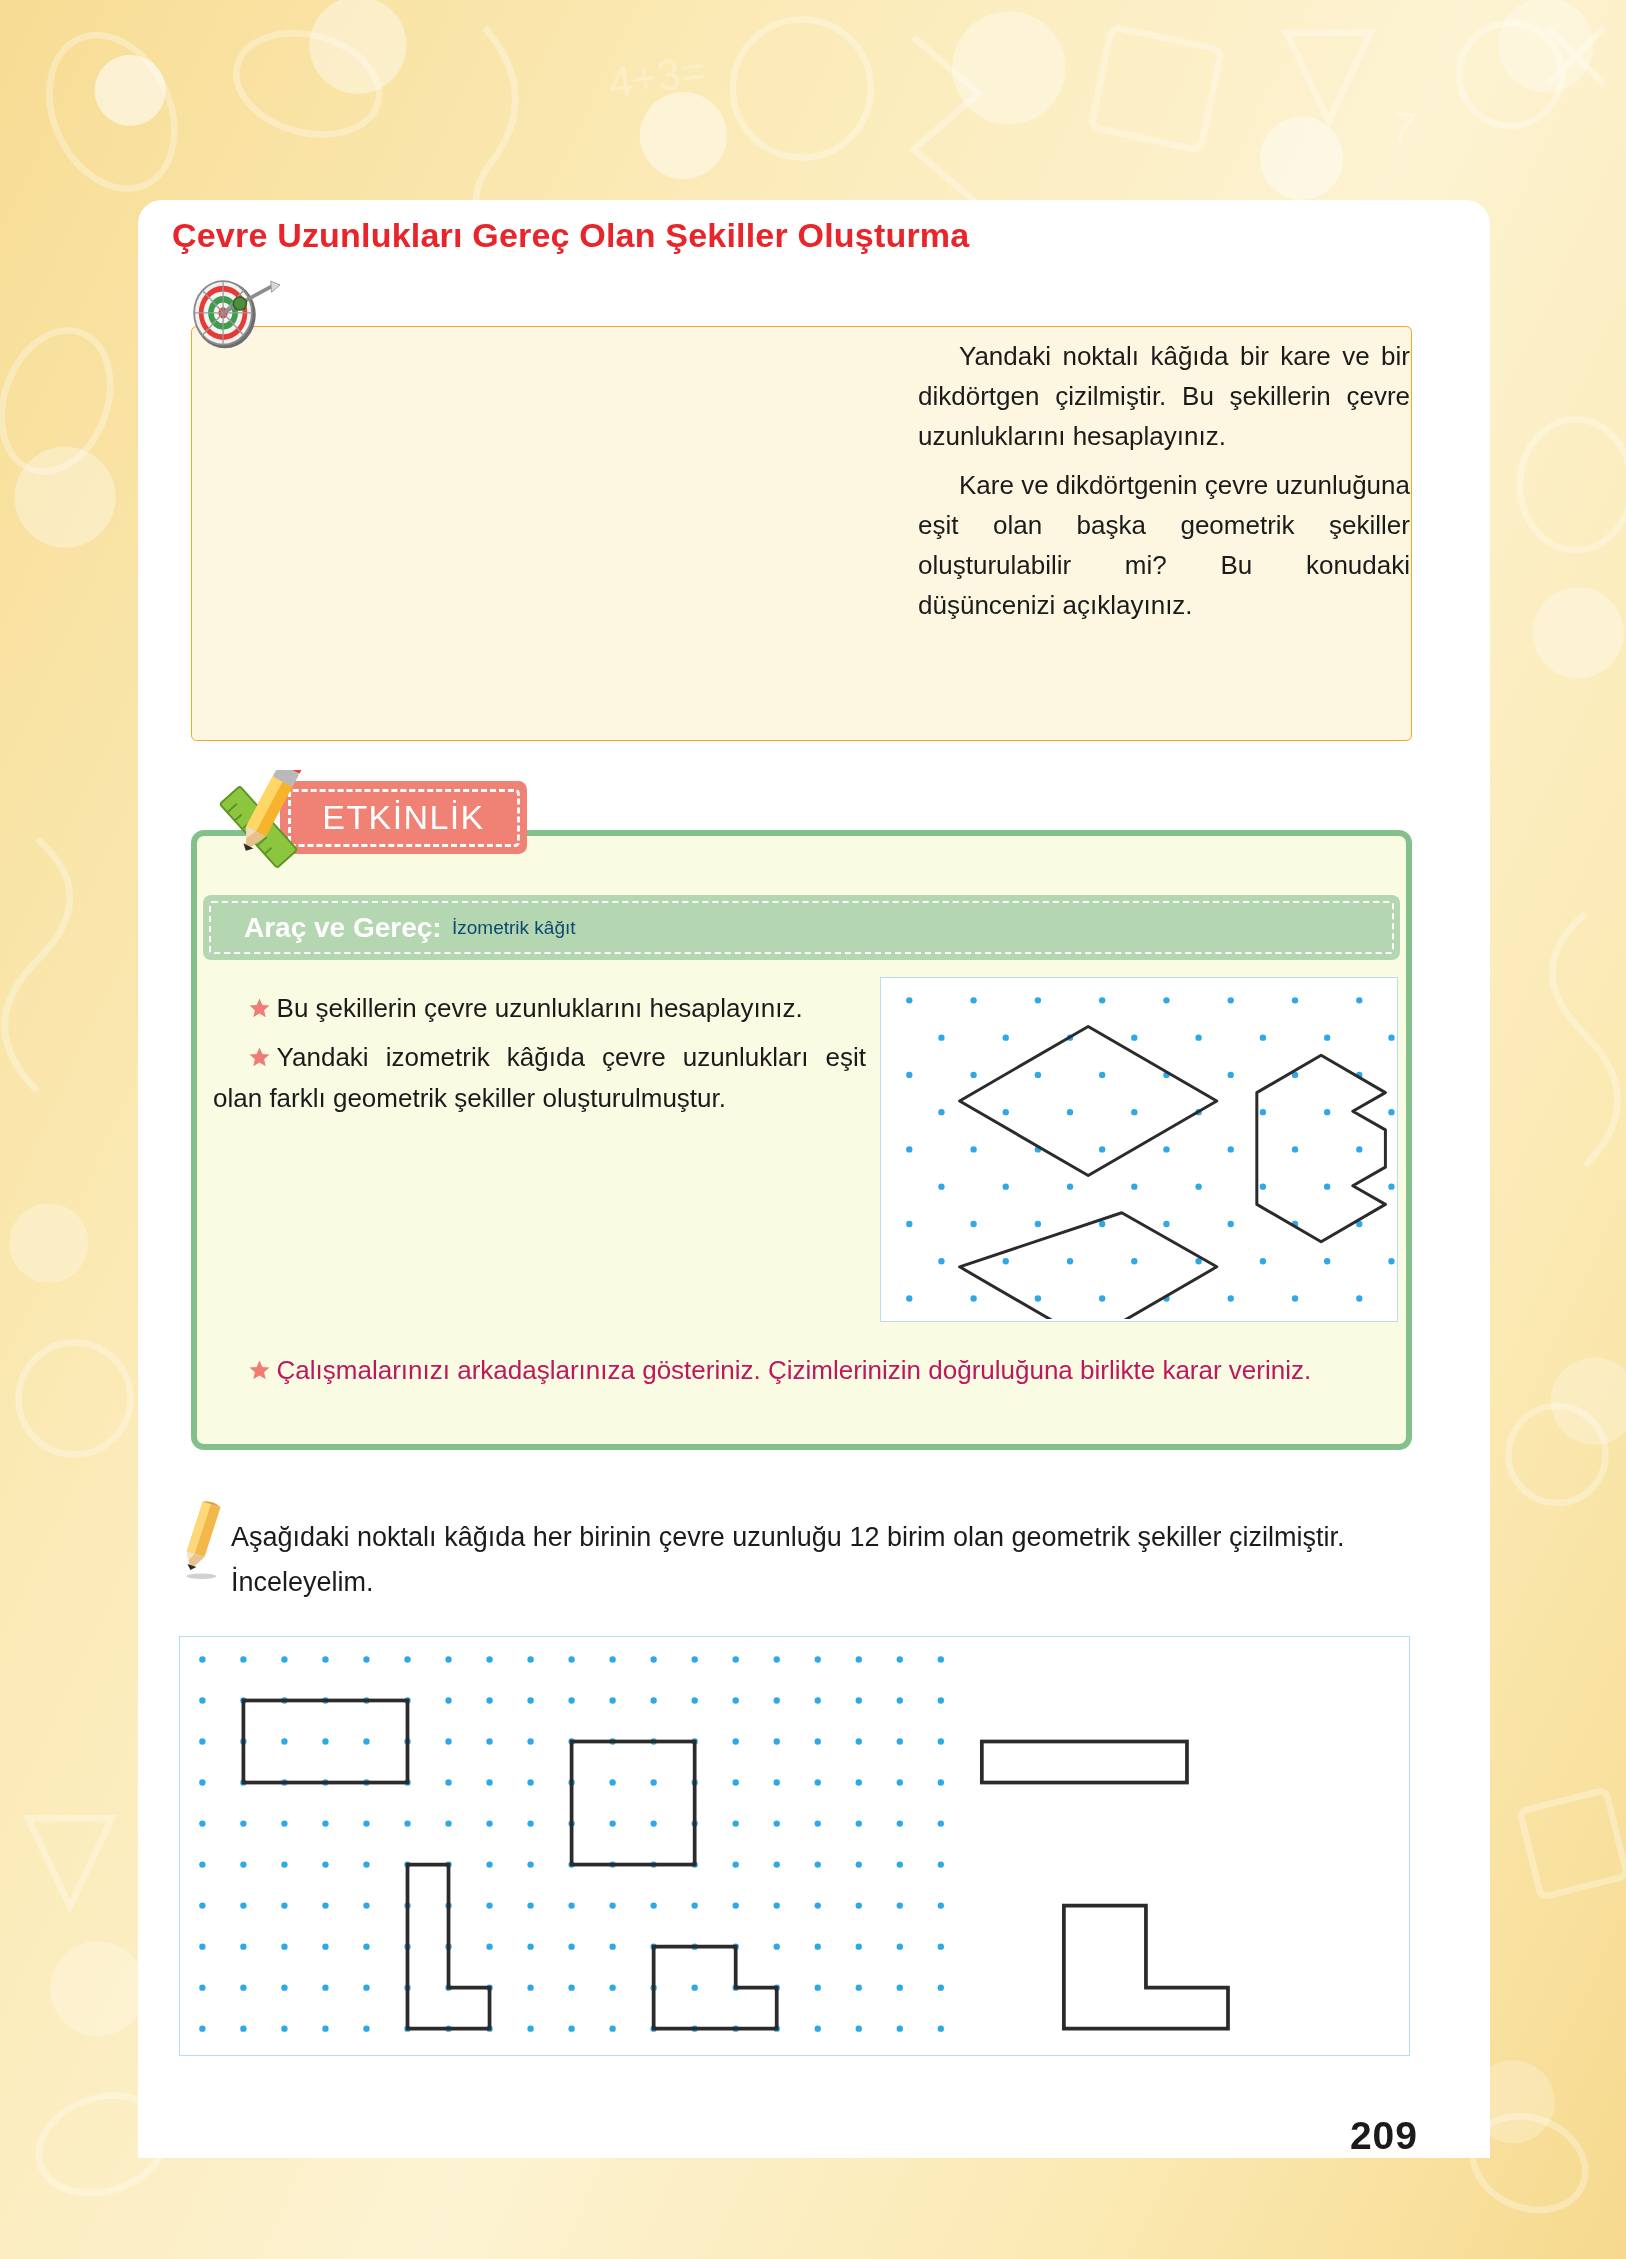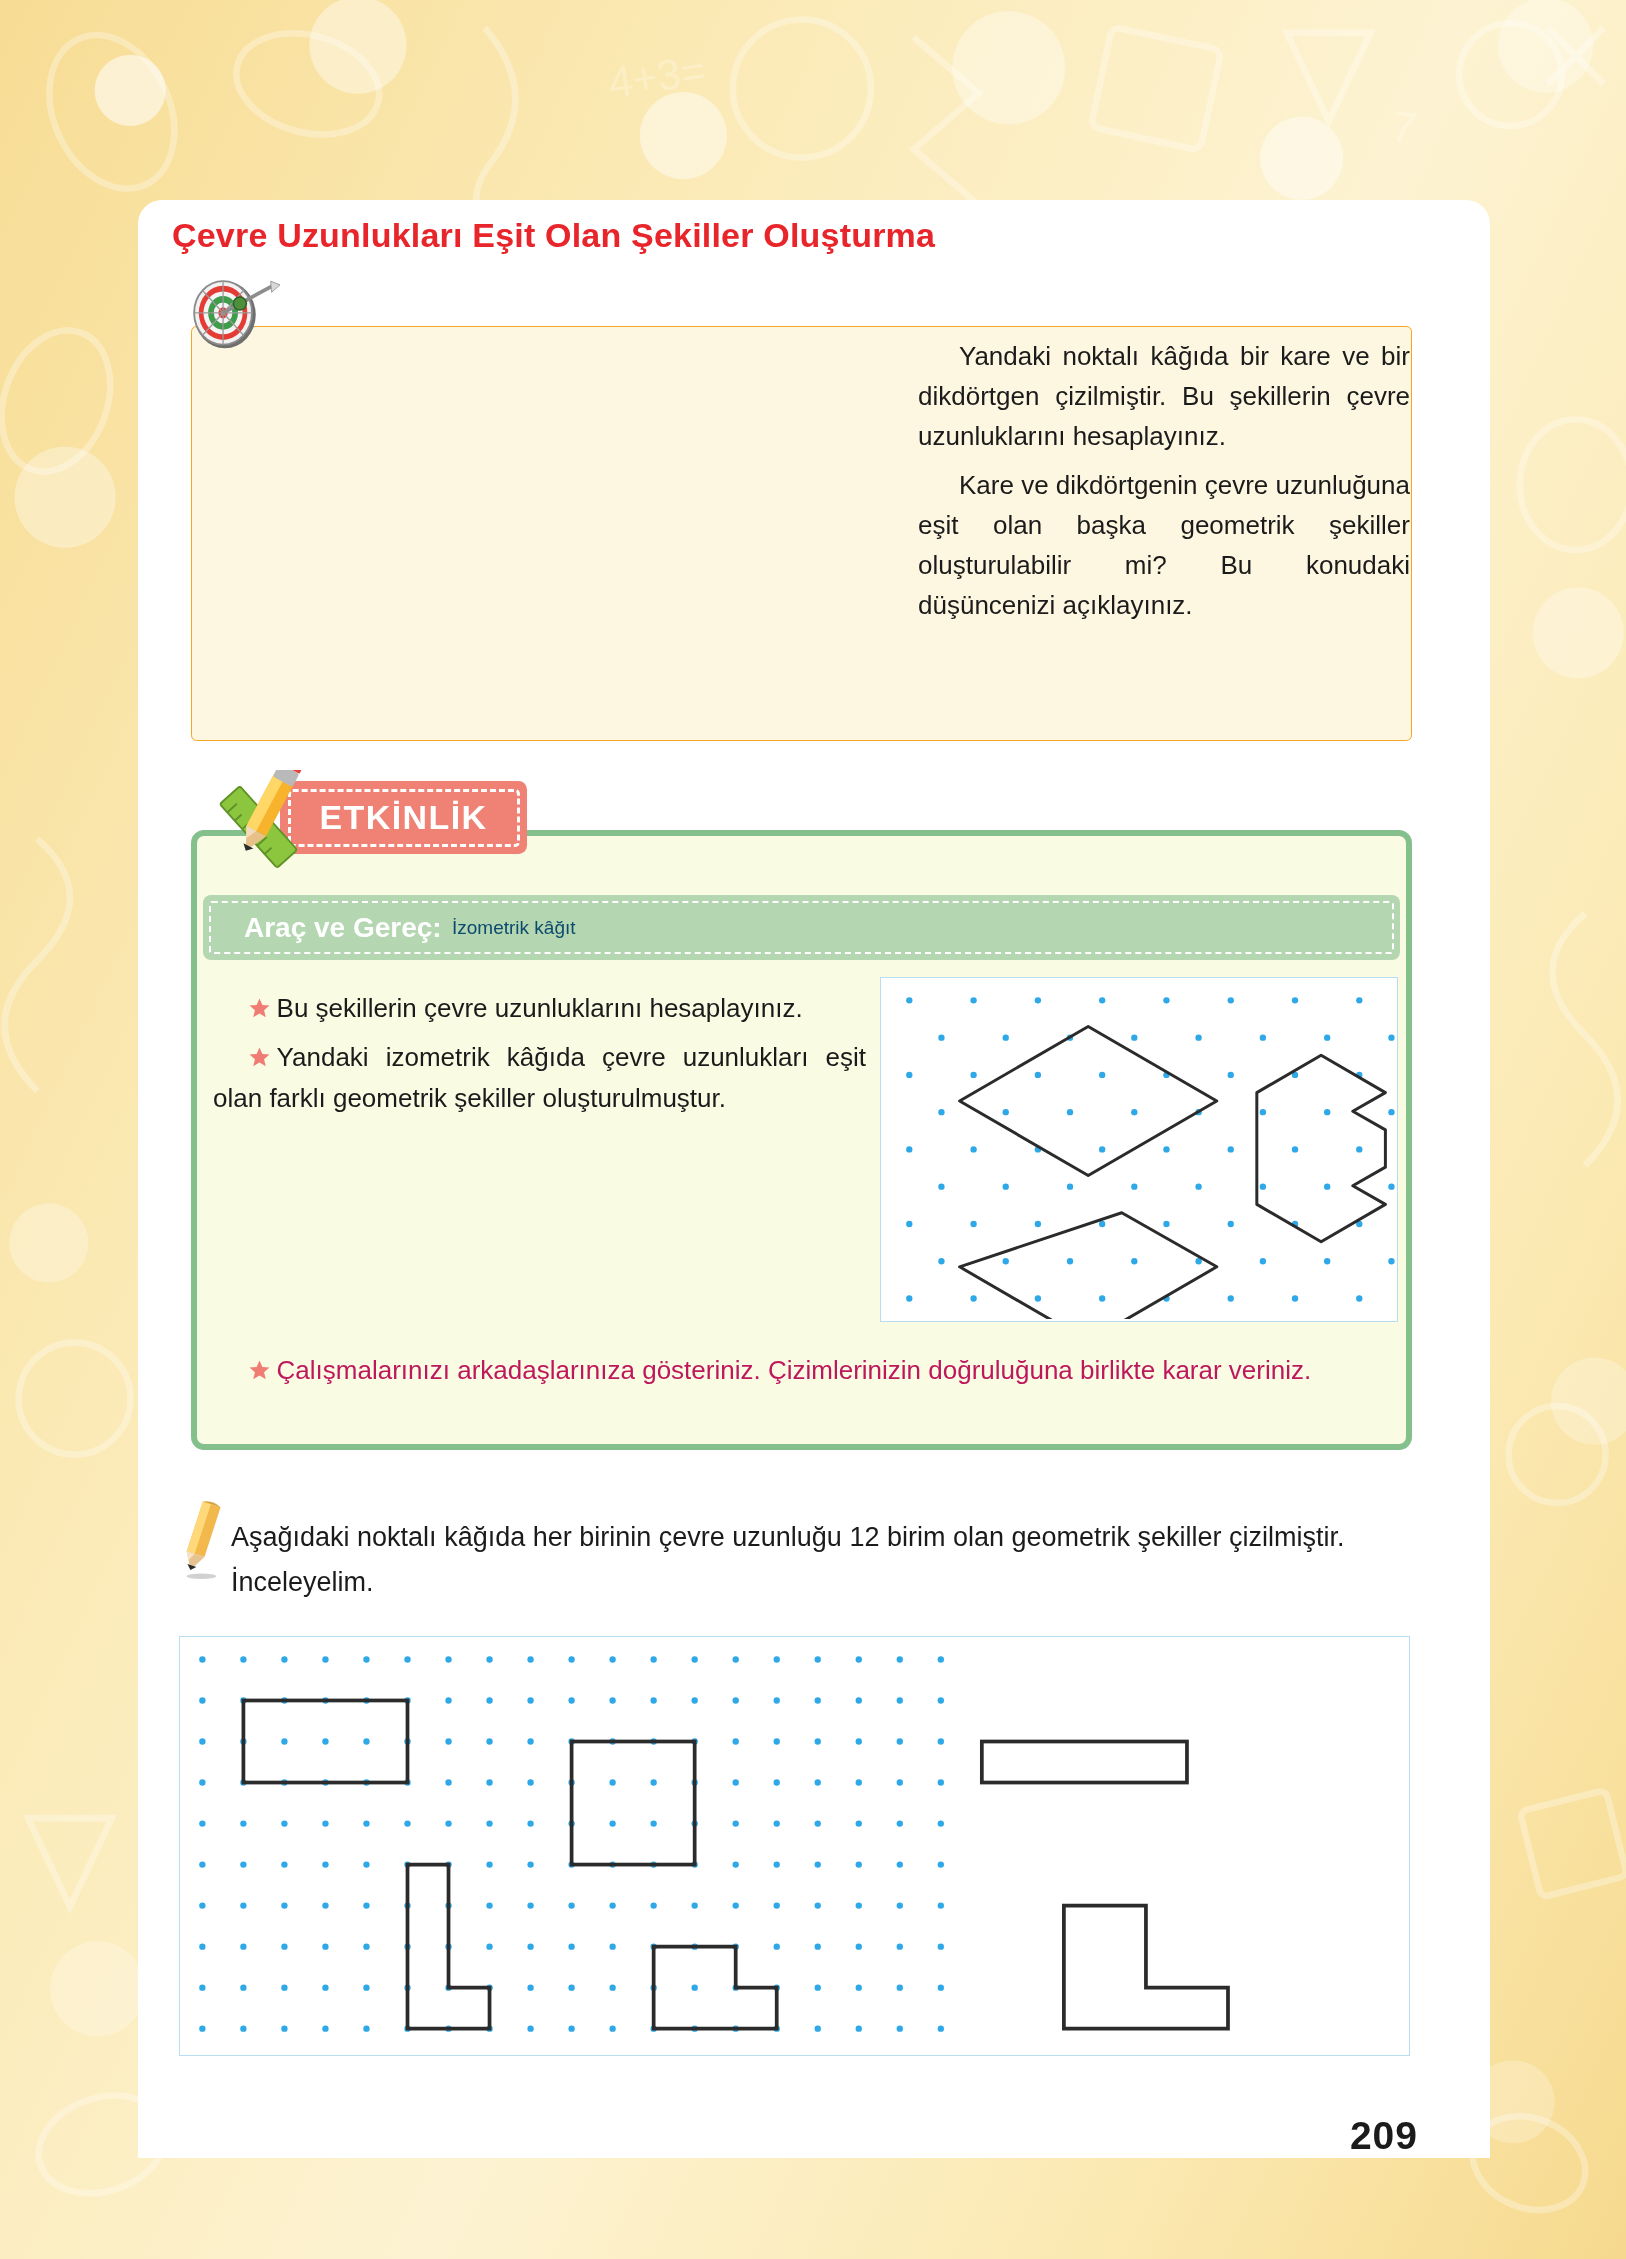--- a/index.html
+++ b/index.html
@@ -95,21 +95,21 @@
     border-radius:8.4px;
     z-index:8;
     display:flex; align-items:center; justify-content:center;
   }
   #etkinlik-badge::after{
     content:""; position:absolute; inset:7.5px;
     border:3.3px dashed #ffffff; border-radius:4.7px;
   }
   #etkinlik-badge-label{
     position:relative; z-index:2;
-    font-size:34px; font-weight:bold; color:#ffffff;
+    font-size:34px; font-weight:normal; color:#ffffff;
     letter-spacing:1.4px;
   }
   #pencil-ruler-icon{
     position:absolute; left:210px; top:770px;
     width:110px; height:99px; z-index:9;
   }
 
   #arac-bar{
     position:absolute; left:203px; top:895px;
     width:1197px; height:65px;
@@ -204,21 +204,21 @@
     <ellipse cx="1640" cy="2320" rx="62" ry="48" transform="rotate(22 1640 2320)"></ellipse>
   </g>
   <g fill="#ffffff" fill-opacity=".45" font-family="'Liberation Sans',sans-serif" font-size="46">
     <text x="655" y="105" transform="rotate(-8 655 105)">4+3=</text>
     <text x="1490" y="150" transform="rotate(10 1490 150)">7</text>
   </g>
 </svg>
 
 <div id="page-card"></div>
 
-<div class="section-title">Çevre Uzunlukları Eşit Olan Şekiller Oluşturma</div>
+<div class="section-title">Çevre Uzunlukları Gereç Olan Şekiller Oluşturma</div>
 
 <svg id="dartboard-icon" viewBox="0 0 105 92">
   <ellipse cx="46" cy="50" rx="33" ry="36" fill="#6e6e6e"></ellipse>
   <ellipse cx="44" cy="48" rx="31" ry="34" fill="#f2f2f2" stroke="#8a8a8a" stroke-width="2"></ellipse>
   <ellipse cx="44" cy="48" rx="26" ry="29" fill="#e43b34"></ellipse>
   <ellipse cx="44" cy="48" rx="21" ry="23" fill="#f4f4f4"></ellipse>
   <ellipse cx="44" cy="48" rx="16" ry="18" fill="#3e9c4a"></ellipse>
   <ellipse cx="44" cy="48" rx="10" ry="11" fill="#f4f4f4"></ellipse>
   <ellipse cx="44" cy="48" rx="5" ry="6" fill="#e43b34"></ellipse>
   <g stroke="#9a9a9a" stroke-width="1.4">

